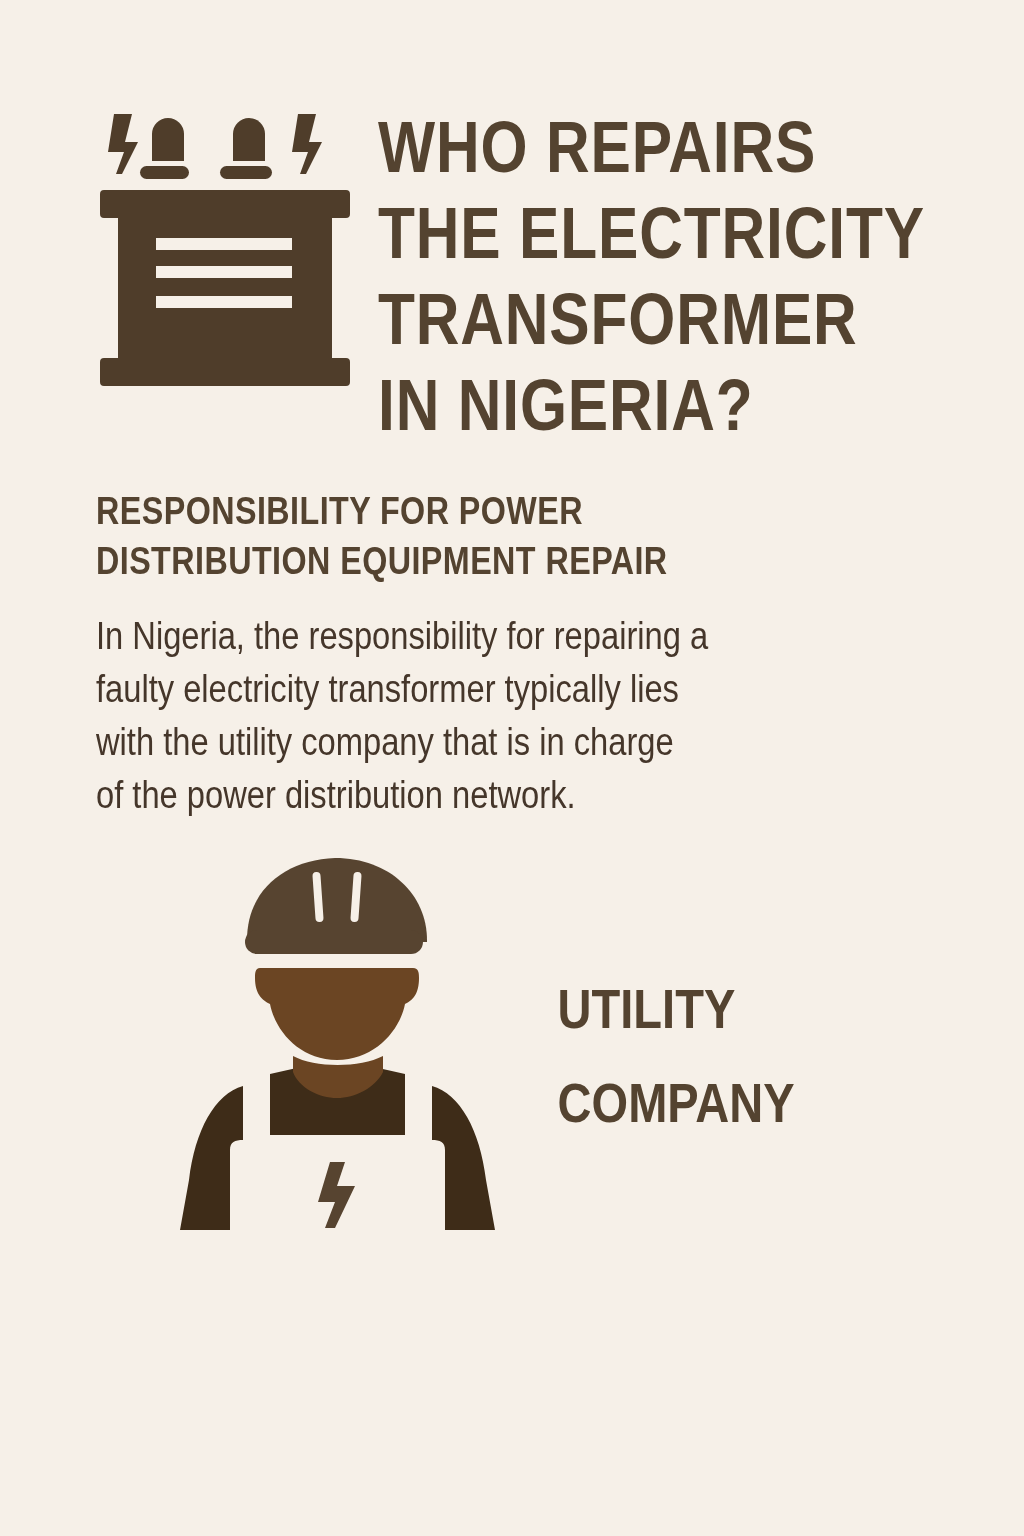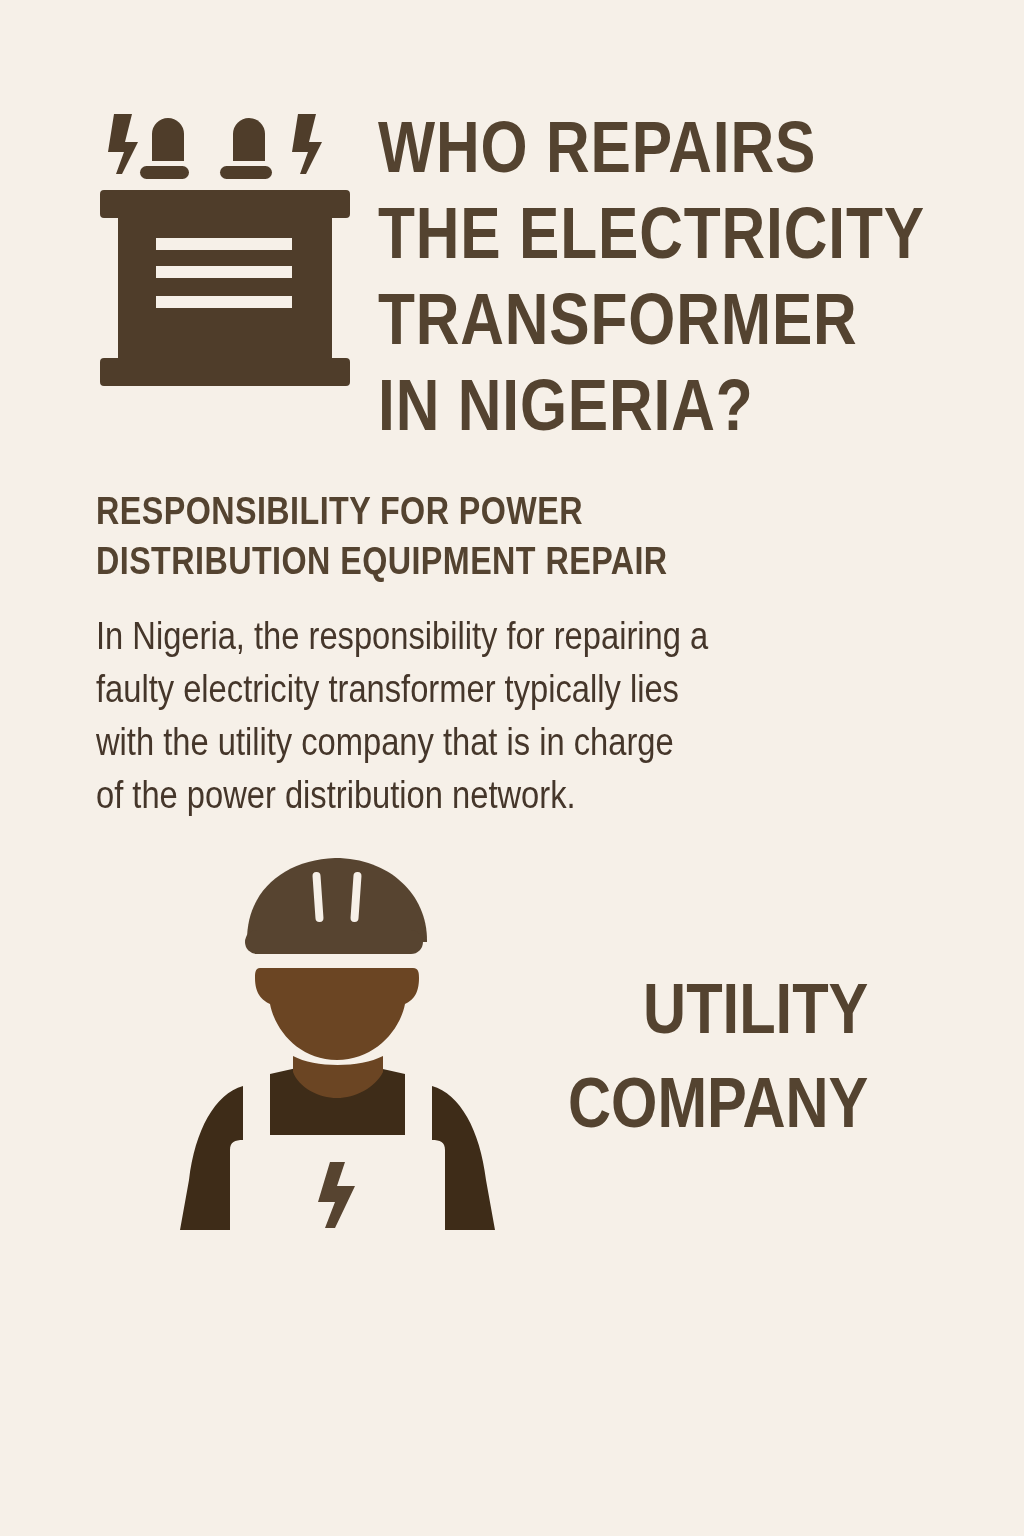--- a/index.html
+++ b/index.html
@@ -77,24 +77,24 @@
       height: 385px;
     }
     .answer {
       position: absolute;
       left: 528px;
       top: 962px;
       width: 370px;
       margin: 0;
       font-family: "Liberation Sans", sans-serif;
       font-weight: 700;
-      font-size: 71px;
+      font-size: 56px;
       line-height: 94px;
       color: #544330;
-      text-align: right;
+      text-align: left;
     }
     .answer span {
       display: block;
       transform: scaleX(0.84);
       transform-origin: center top;
     }
   </style>
 </head>
 <body>
 

